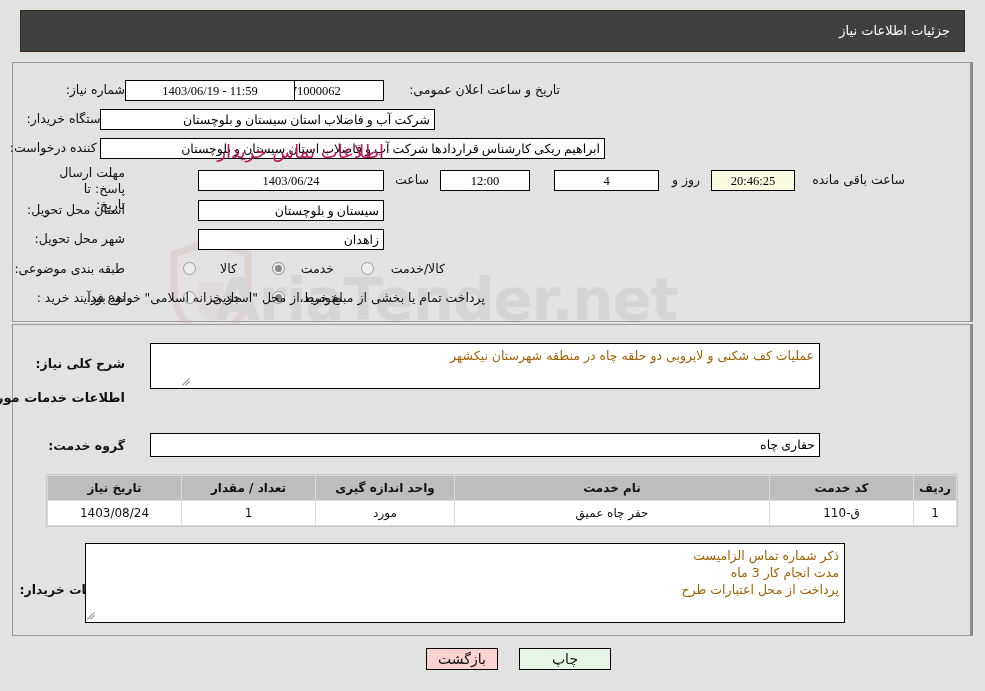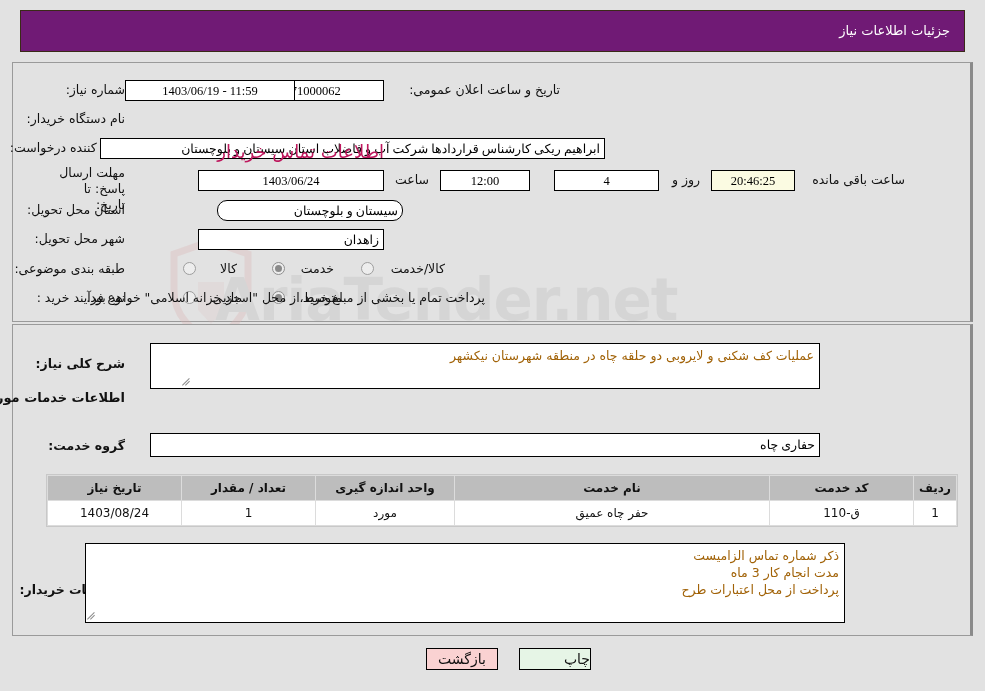--- a/index.html
+++ b/index.html
@@ -8,21 +8,21 @@
     background:#e2e2e2;
     font-family:"DejaVu Sans","Liberation Sans",sans-serif;
     font-size:12px;color:#000;
     direction:rtl;overflow:hidden;
   }
   .page{position:relative;width:985px;height:691px;}
 
   
   .header{
     position:absolute;left:20px;top:10px;width:945px;height:42px;
-    background:#701a75;border:1px solid #3a2a18;
+    background:#404040;border:1px solid #3a2a18;
     box-sizing:border-box;
   }
   .header-title{
     position:absolute;right:14px;top:12px;
     color:#ffffff;font-size:13px;white-space:nowrap;
   }
 
   
   .panel-top{
     position:absolute;left:12px;top:62px;width:961px;height:260px;
@@ -151,36 +151,37 @@
     </svg>
     <div class="wm-text">AriaTender.net</div>
   </div>
 
   <div class="lbl" style="right:860px;top:82px;">شماره نیاز:</div>
   <div class="fld center" style="right:601px;top:80px;width:186px;">1103003571000062</div>
   <div class="lbl" style="right:425px;top:82px;">تاریخ و ساعت اعلان عمومی:</div>
   <div class="fld center" style="right:690px;top:80px;width:170px;left:105px;">11:59 - 1403/06/19</div>
 
   <div class="lbl" style="right:860px;top:111px;">نام دستگاه خریدار:</div>
+  <div class="fld right" style="right:550px;top:109px;width:335px;">شرکت آب و فاضلاب استان سیستان و بلوچستان</div>
 
   <div class="lbl" style="right:860px;top:140px;">ایجاد کننده درخواست:</div>
   <div class="fld right" style="right:380px;top:138px;width:505px;">ابراهیم ریکی کارشناس قراردادها شرکت آب و فاضلاب استان سیستان و بلوچستان</div>
   <div class="link" style="right:601px;top:141px;">اطلاعات تماس خریدار</div>
 
   <div class="lbl" style="right:860px;top:165px;width:70px;white-space:normal;line-height:16px;">مهلت ارسال پاسخ: تا تاریخ:</div>
   <div class="fld center" style="right:601px;top:170px;width:186px;">1403/06/24</div>
   <div class="lbl" style="right:556px;top:172px;">ساعت</div>
   <div class="fld center" style="right:455px;top:170px;width:90px;">12:00</div>
   <div class="fld center" style="right:326px;top:170px;width:105px;">4</div>
   <div class="lbl" style="right:285px;top:172px;">روز و</div>
   <div class="fld center yellow" style="right:190px;top:170px;width:84px;">20:46:25</div>
   <div class="lbl" style="right:80px;top:172px;">ساعت باقی مانده</div>
 
   <div class="lbl" style="right:860px;top:202px;">استان محل تحویل:</div>
-  <div class="fld right" style="right:582px;top:200px;width:186px;border-radius:10px;">سیستان و بلوچستان</div>
+  <div class="fld right" style="right:601px;top:200px;width:186px;">سیستان و بلوچستان</div>
 
   <div class="lbl" style="right:860px;top:231px;">شهر محل تحویل:</div>
   <div class="fld right" style="right:601px;top:229px;width:186px;">زاهدان</div>
 
   <div class="lbl" style="right:860px;top:261px;">طبقه بندی موضوعی:</div>
   <div class="radio" style="right:789px;top:262px;"></div>
   <div class="rlabel" style="right:748px;top:261px;">کالا</div>
   <div class="radio on" style="right:700px;top:262px;"></div>
   <div class="rlabel" style="right:651px;top:261px;">خدمت</div>
   <div class="radio" style="right:611px;top:262px;"></div>
@@ -234,16 +235,16 @@
 
   <div class="lbl bold" style="right:860px;top:582px;">توضیحات خریدار:</div>
   <div class="tarea" style="right:140px;top:543px;left:85px;width:760px;height:80px;">ذکر شماره تماس الزامیست
 مدت انجام کار 3 ماه
 پرداخت از محل اعتبارات طرح</div>
   <div class="resize" style="left:86px;top:609px;">
       <i></i>
       <i></i>
     </div>
 
-  <div class="btn print" style="left:519px;top:648px;width:72px;text-align:right;">چاپ</div>
+  <div class="btn print" style="left:519px;top:648px;width:92px;">چاپ</div>
   <div class="btn back" style="left:426px;top:648px;width:72px;">بازگشت</div>
 
 </div>
 
 </body></html>

